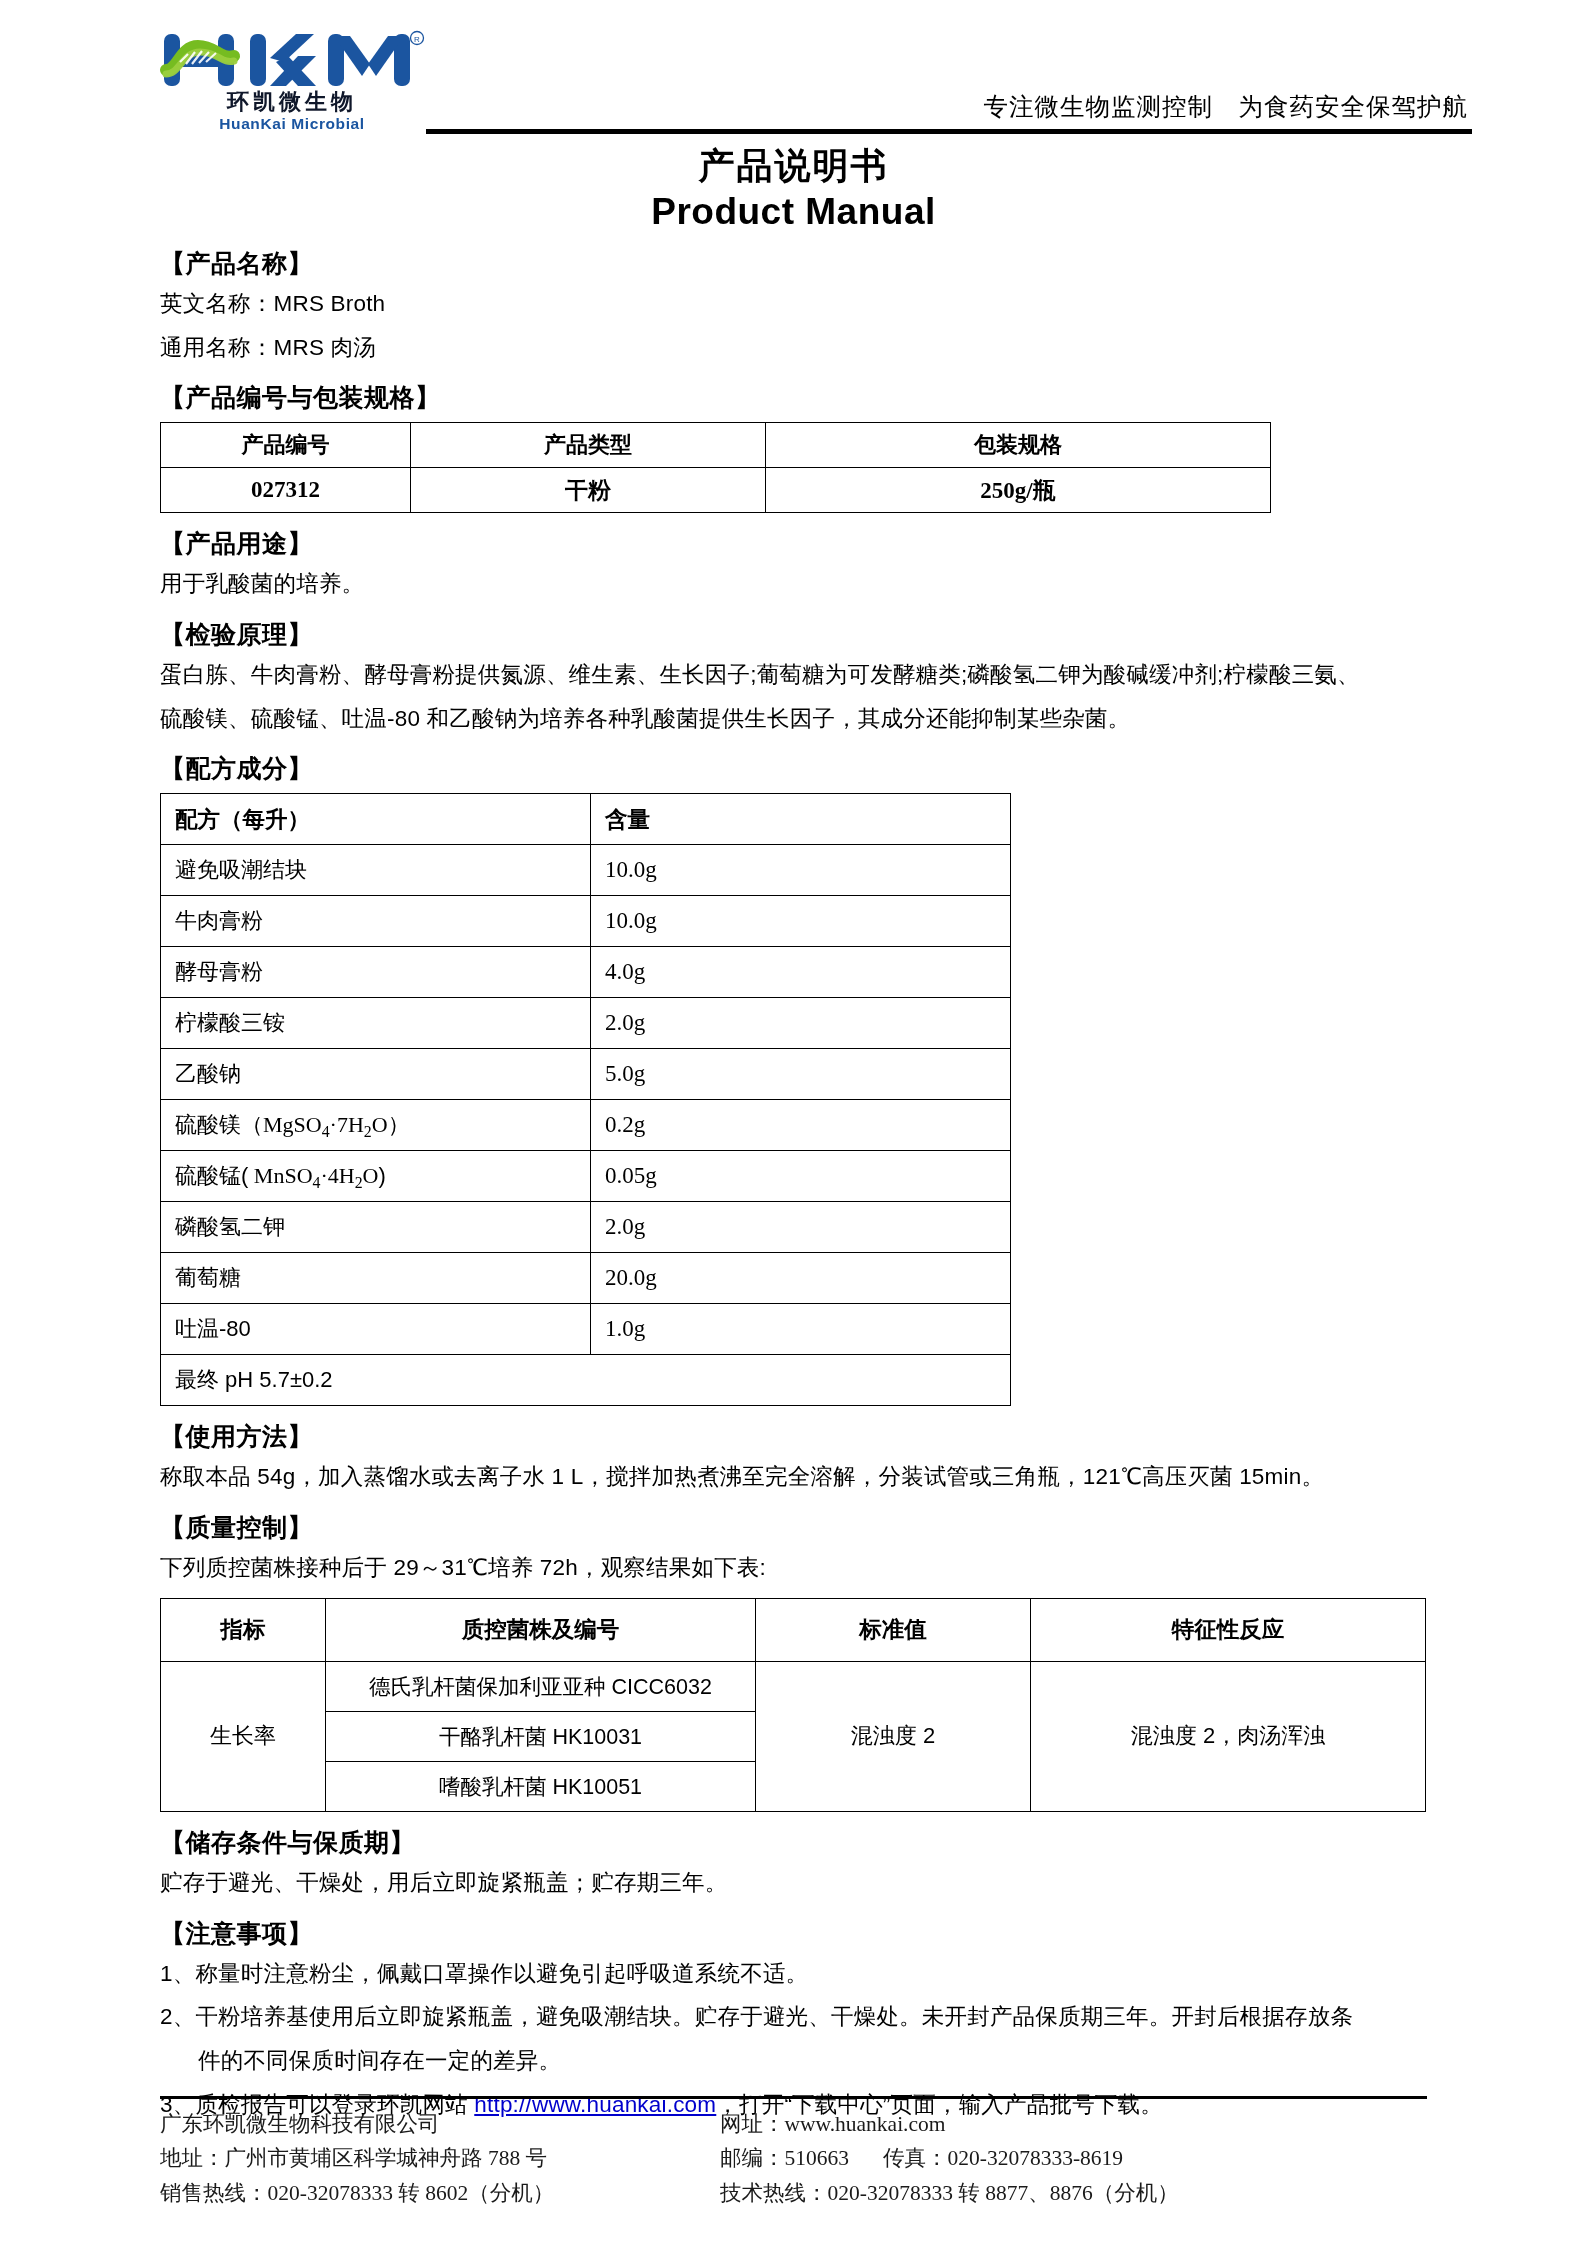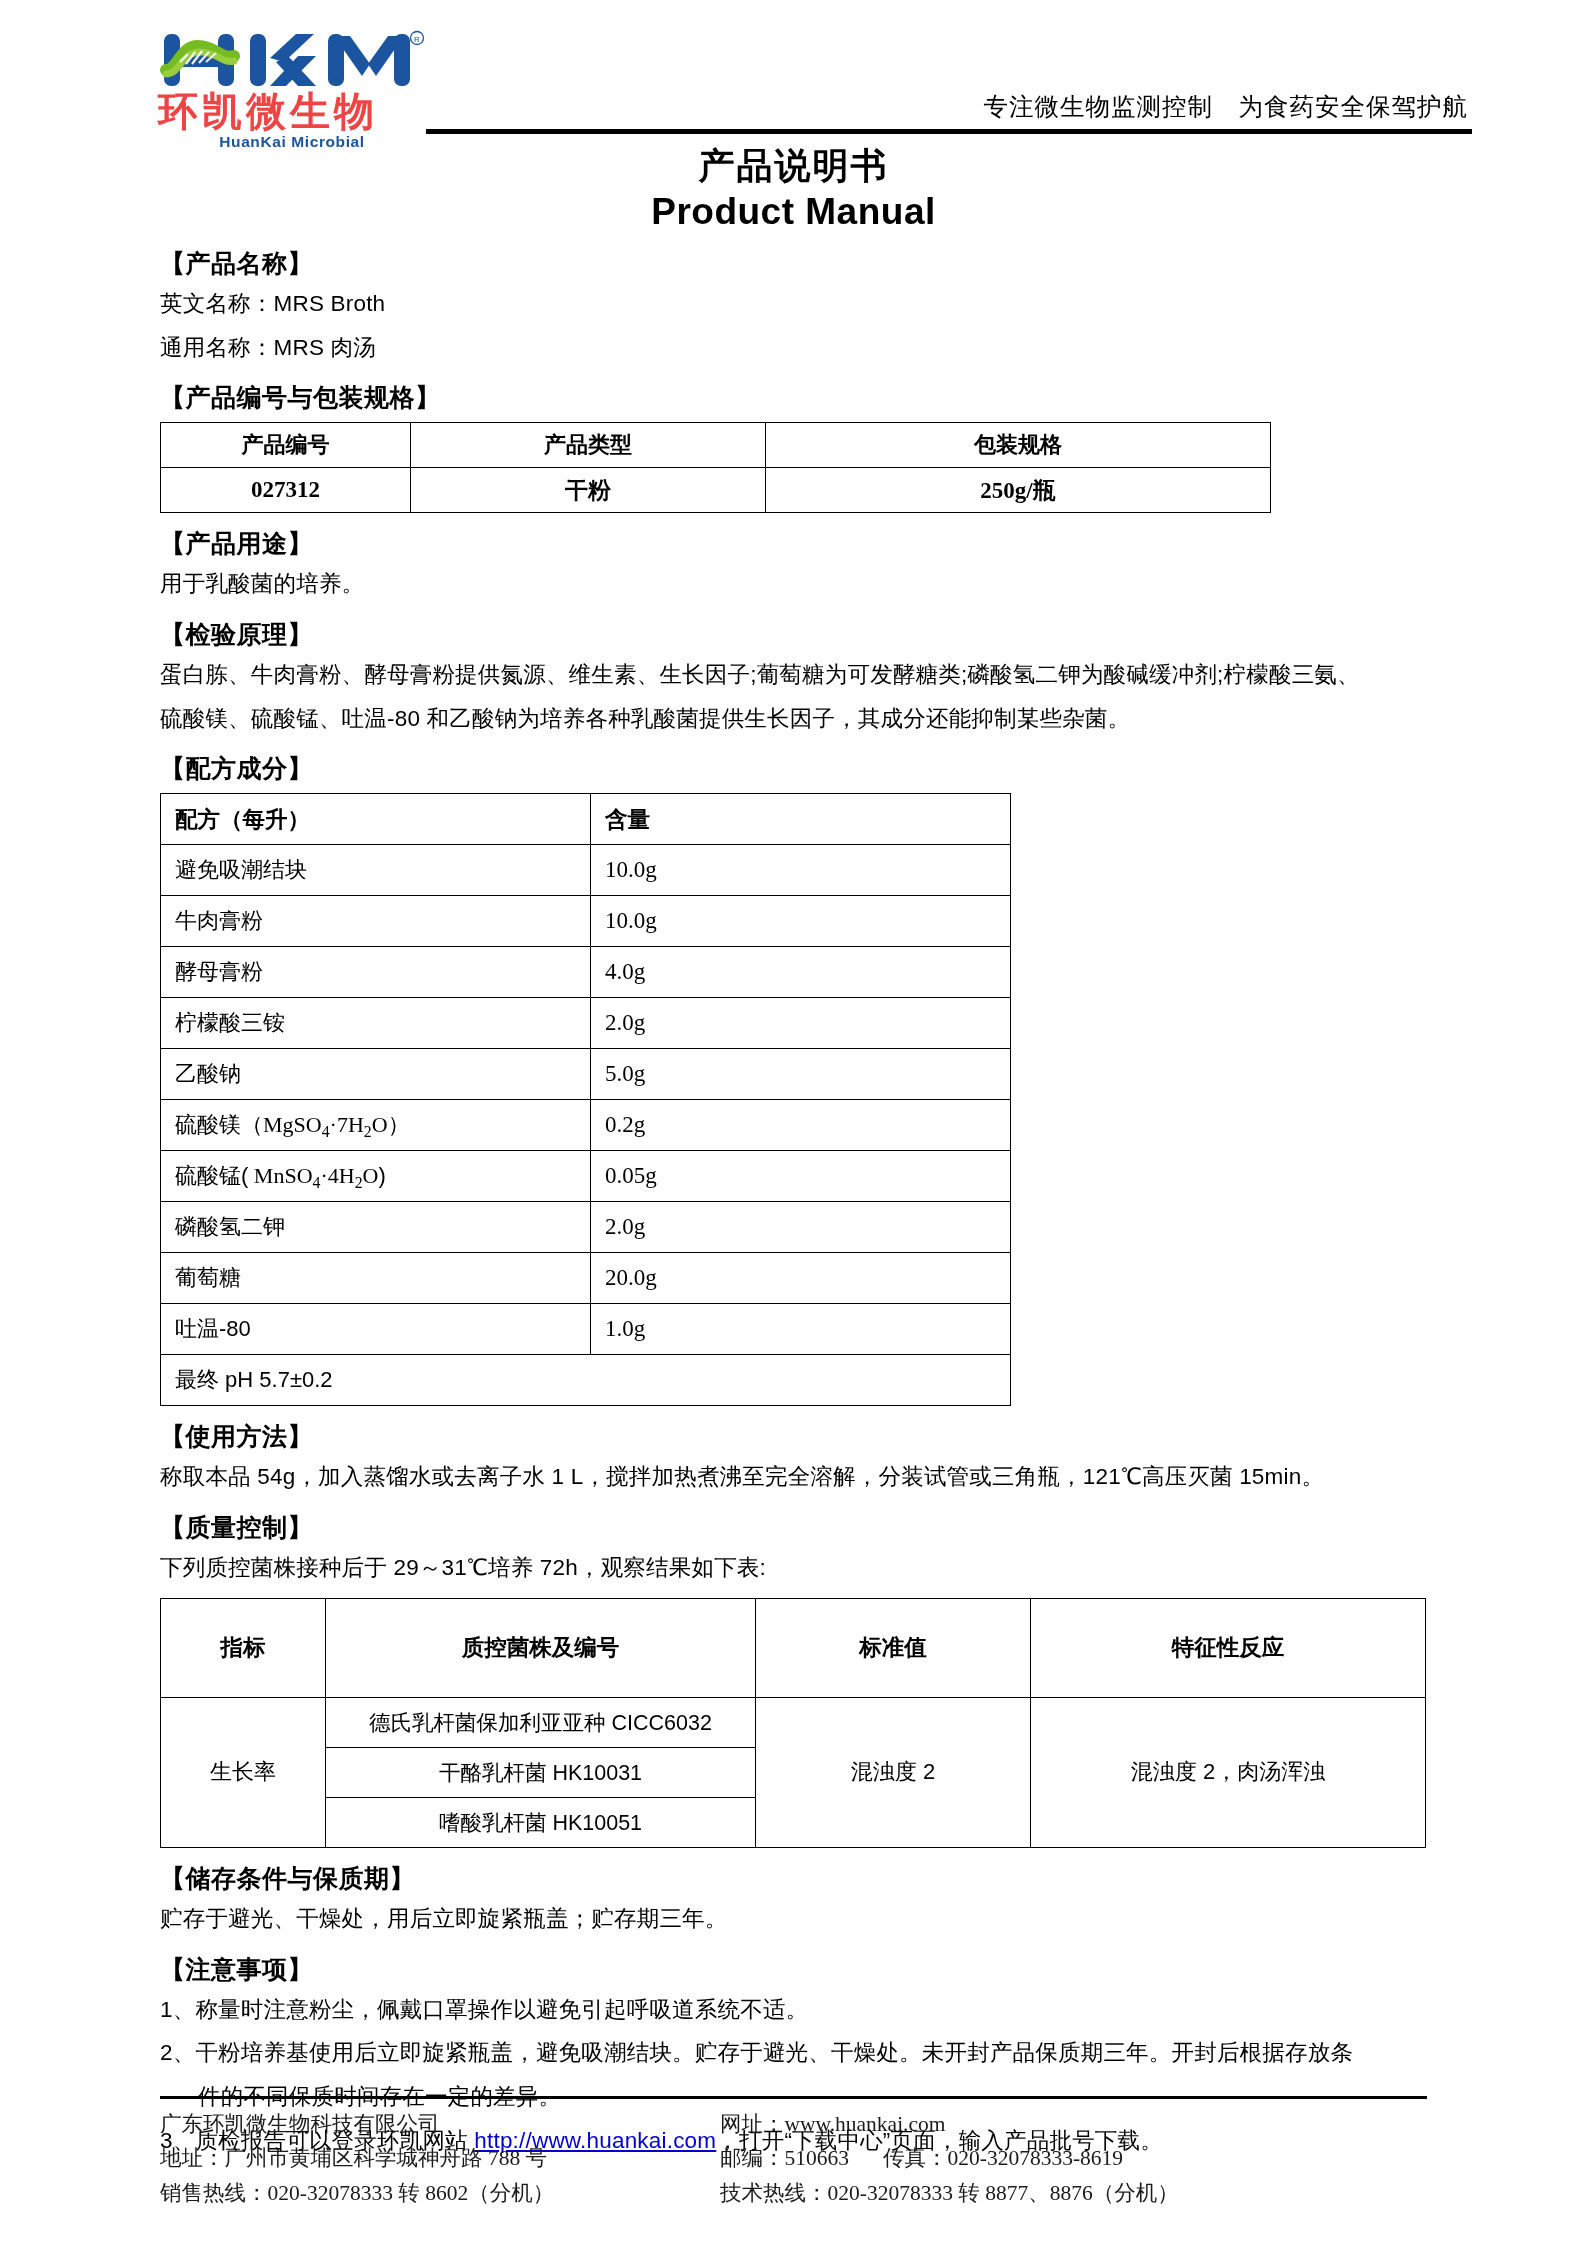--- a/index.html
+++ b/index.html
@@ -39,26 +39,26 @@
     margin-top: 8px;
   }
   .logo-mark {
     position: relative;
     height: 60px;
     width: 268px;
   }
   .logo-sub-cn {
     font-family: "Liberation Sans", sans-serif;
     font-weight: bold;
-    font-size: 40px;
+    font-size: 22px;
     letter-spacing: 4px;
-    color: #ef4444;
+    color: #0f172a;
     line-height: 1;
     margin-top: 1px;
-    text-align: left;
+    text-align: center;
     width: 268px;
   }
   .logo-sub-en {
     font-family: "Liberation Sans", sans-serif;
     font-weight: bold;
     font-size: 15.5px;
     letter-spacing: 0.6px;
     color: #1b55a0;
     line-height: 1;
     margin-top: 3px;
@@ -180,21 +180,21 @@
   .chem sub { font-size: 0.72em; }
 
   .tbl-qc {
     width: 1265px;
     margin: 10px 0 2px 0;
     table-layout: fixed;
   }
   .tbl-qc th, .tbl-qc td {
     border: 1.6px solid #000;
     text-align: center;
-    padding: 20px 6px;
+    padding: 2px 6px;
     font-size: 22px;
   }
   .tbl-qc th {
     font-weight: bold;
     height: 58px;
     font-size: 22.5px;
   }
   .strain-wrap { border: none; }
   .strain-tbl {
     width: 100%;

